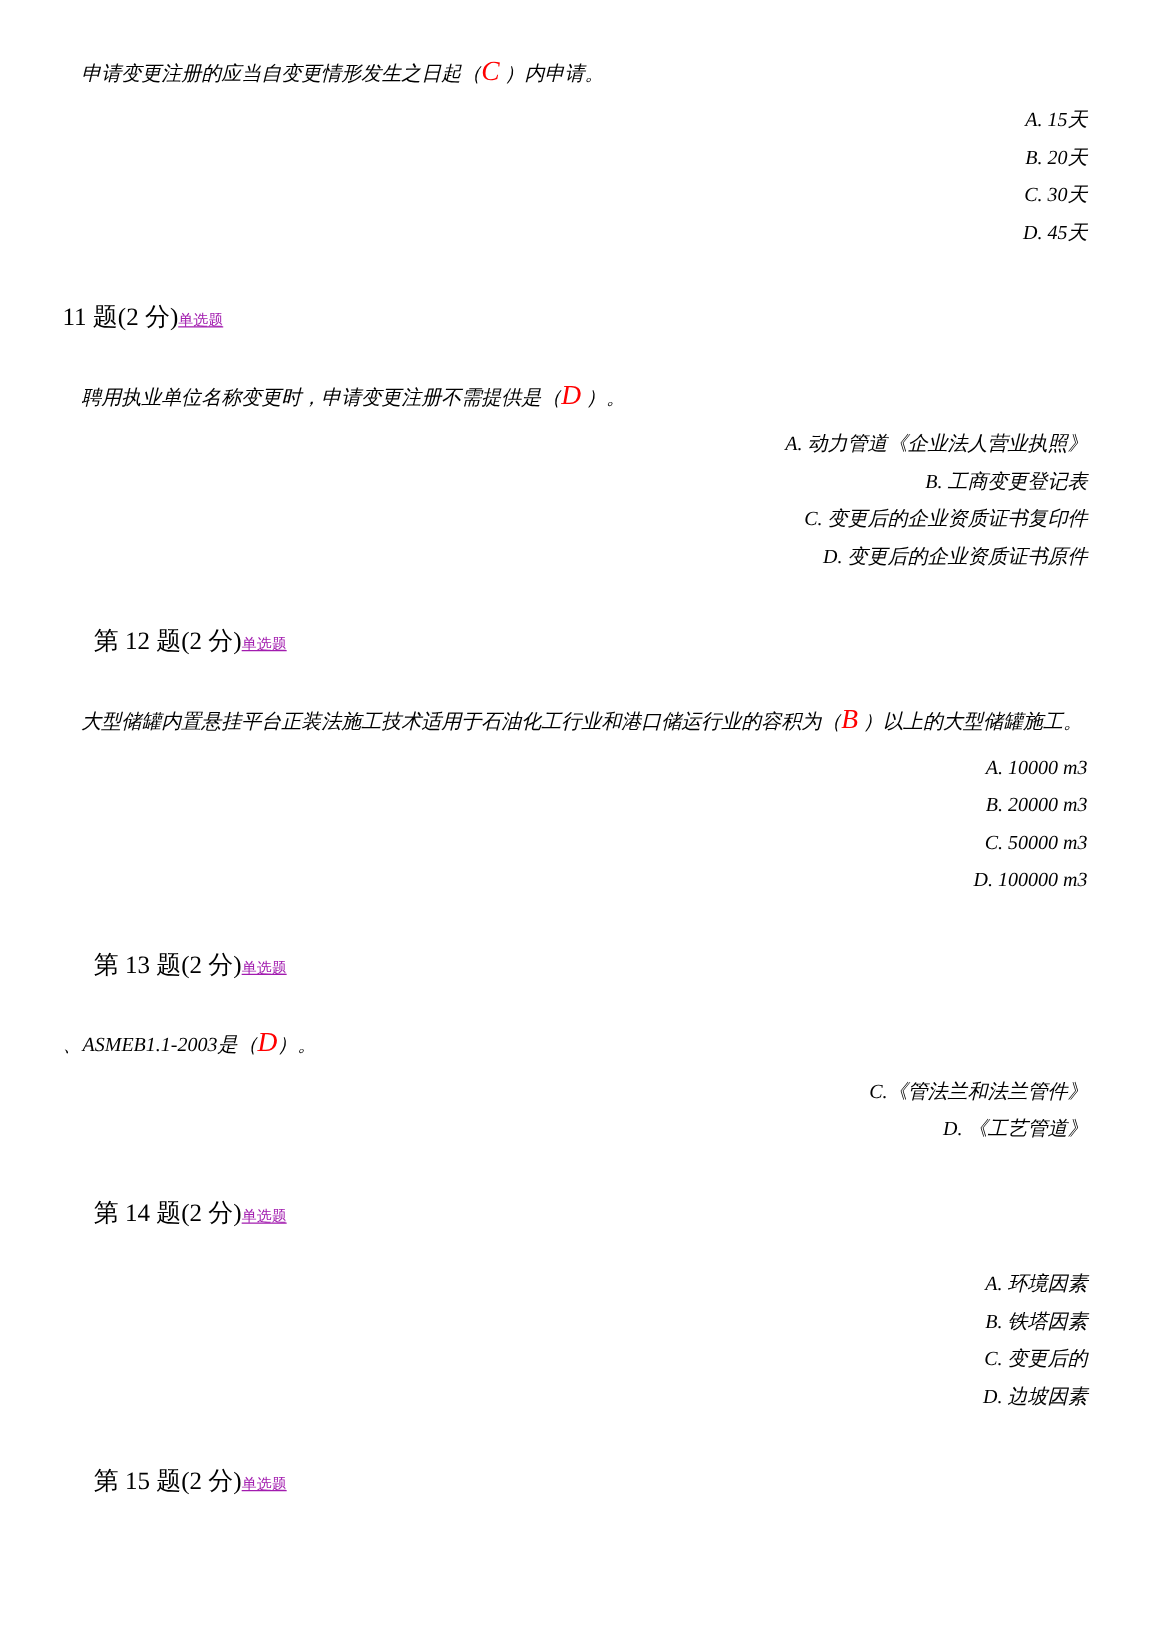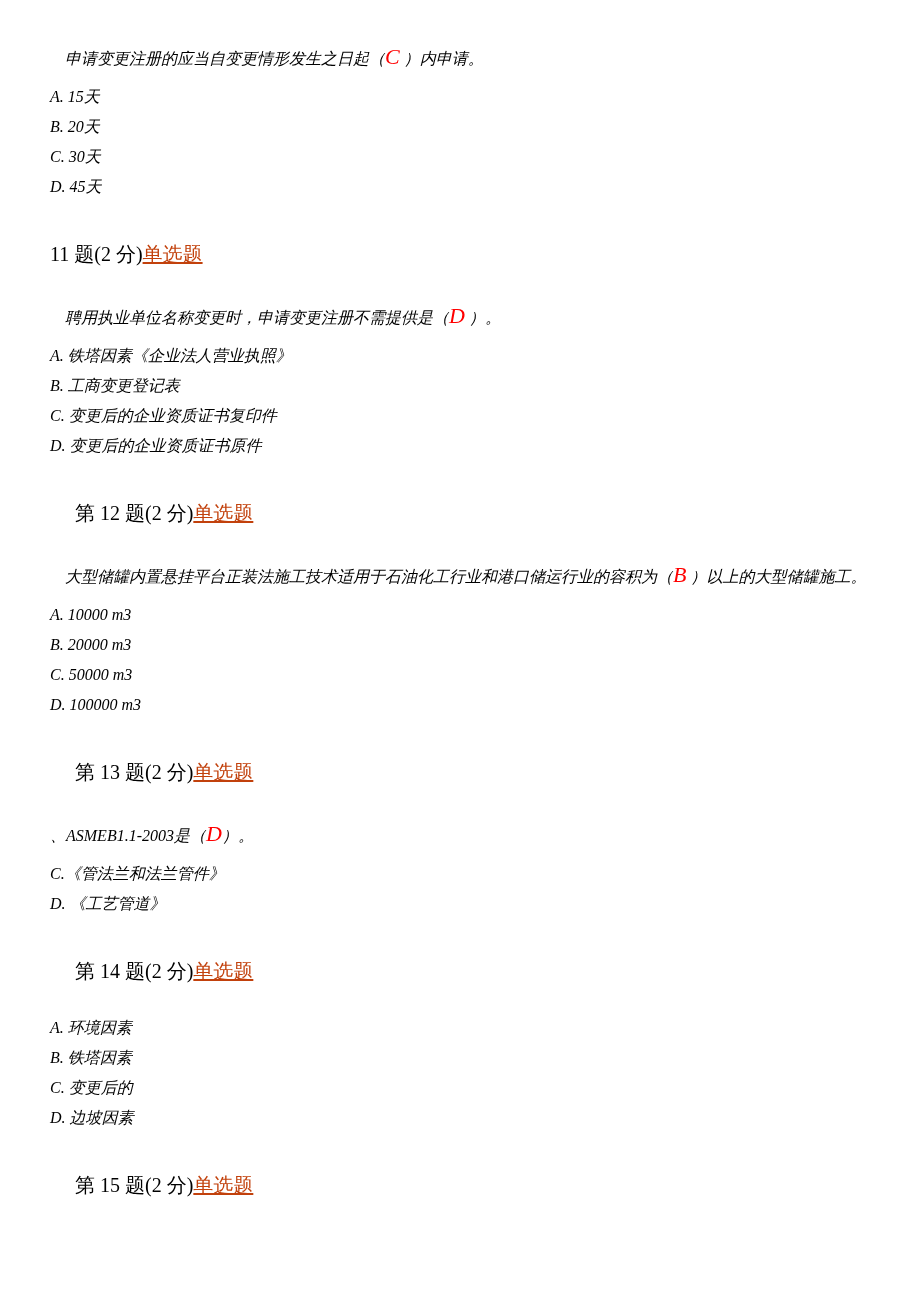--- a/index.html
+++ b/index.html
@@ -25,41 +25,42 @@
       padding-left: 15px;
     }
     .answer-letter {
       color: #ff0000;
       font-size: 22px;
       font-family: "Times New Roman", serif;
       font-weight: normal;
     }
     .options {
       margin-bottom: 30px;
+      text-align: right;
     }
     .option {
       margin-bottom: 6px;
       padding-left: 0;
     }
     .question-header {
       font-size: 20px;
       margin-bottom: 30px;
       margin-top: 20px;
       padding-left: 0;
     }
     .question-header-indent {
       font-size: 20px;
       margin-bottom: 30px;
       margin-top: 20px;
       padding-left: 25px;
       font-family: Liberation Serif, serif;
     }
     .question-type {
-      color: #c2410c;
-      font-size: 20px;
+      color: #a21caf;
+      font-size: 12px;
       text-align: right;
     }
     .question-type-link {
       text-decoration: underline;
       cursor: pointer;
     }
   </style>
 </head>
 <body>
 
@@ -77,21 +78,21 @@
 
 <div class="question-header">
   <span>11 题(2 分)</span><span class="question-type question-type-link">单选题</span>
 </div>
 
 <div class="question-block">
   <div class="question-text">
     <span>聘用执业单位名称变更时，申请变更注册不需提供是（</span><span class="answer-letter">D</span><span> ）。</span>
   </div>
   <div class="options">
-    <div class="option">A. 铁塔因素《企业法人营业执照》</div>
+    <div class="option">A. 动力管道《企业法人营业执照》</div>
     <div class="option">B. 工商变更登记表</div>
     <div class="option">C. 变更后的企业资质证书复印件</div>
     <div class="option">D. 变更后的企业资质证书原件</div>
   </div>
 </div>
 
 <div class="question-header-indent">
   <span>第 12 题(2 分)</span><span class="question-type question-type-link">单选题</span>
 </div>
 

